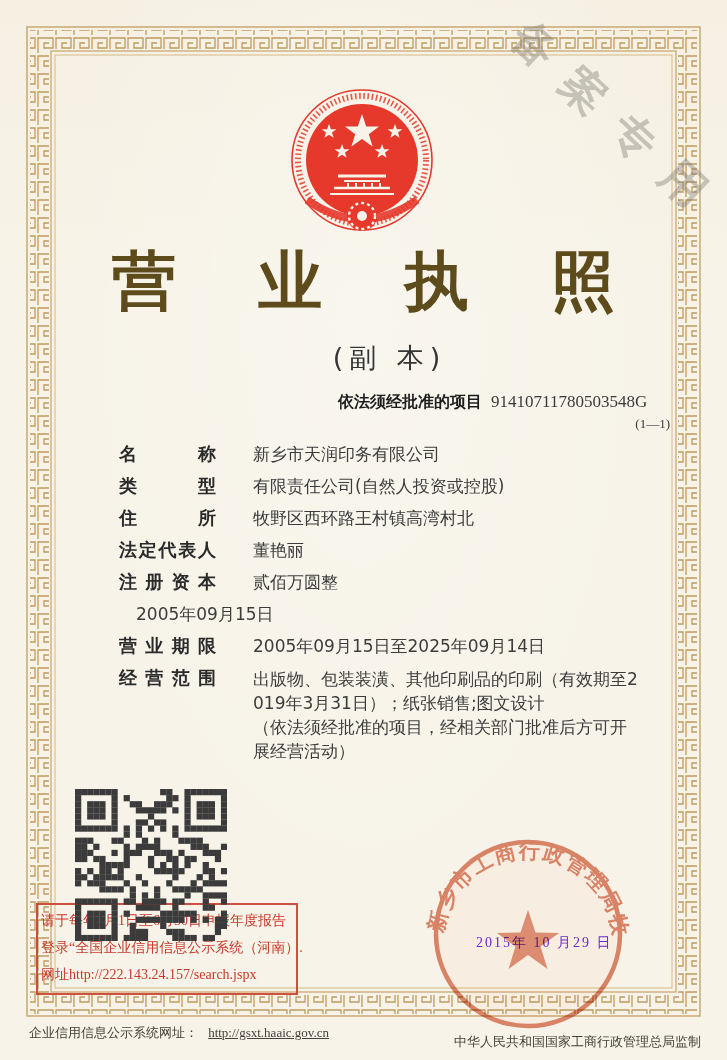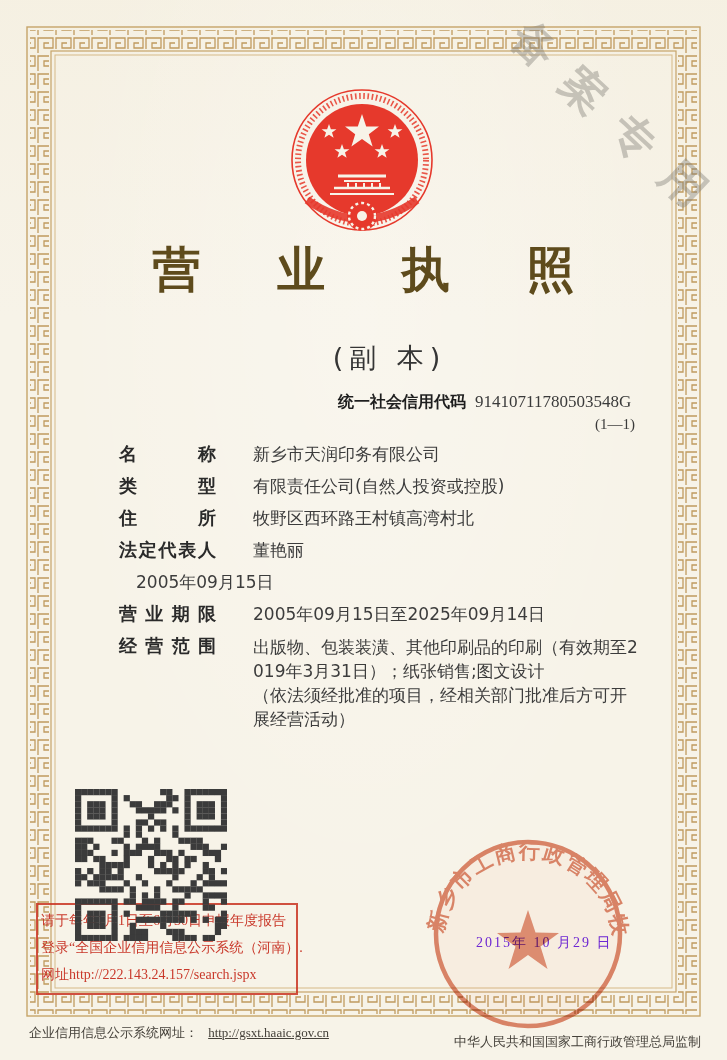--- a/index.html
+++ b/index.html
@@ -7,28 +7,28 @@
         font-family:"DejaVu Sans",sans-serif;color:#333;}
   .paper-tint{position:absolute;inset:0;background:
       radial-gradient(ellipse at 50% 30%, rgba(255,255,255,.25), rgba(0,0,0,0) 60%),
       linear-gradient(180deg, rgba(240,232,210,.25), rgba(0,0,0,0) 30%);pointer-events:none;}
   .frame-svg{position:absolute;left:0;top:0;z-index:1;}
   .watermark{position:absolute;left:538px;top:8px;z-index:2;transform:rotate(43deg);
       transform-origin:left top;font-size:44px;font-weight:bold;letter-spacing:24px;
       color:rgba(125,122,115,.40);white-space:nowrap;}
   .emblem{position:absolute;left:272px;top:88px;z-index:3;}
   .title{position:absolute;left:0;top:238px;width:727px;text-align:center;z-index:3;
-      font-size:48px;font-weight:900;color:#5e4b1c;letter-spacing:30px;text-indent:30px;}
+      font-size:64px;font-weight:900;color:#5e4b1c;letter-spacing:30px;text-indent:30px;}
   .subtitle{position:absolute;left:0;top:340px;width:727px;text-align:center;z-index:3;
       font-size:27px;color:#353535;letter-spacing:6px;margin-left:26px;}
   .code-row{position:absolute;left:338px;top:392px;z-index:3;font-size:16px;}
   .code-label{font-weight:bold;color:#1e1e1e;}
   .code-value{font-family:"Liberation Serif",serif;font-size:17px;color:#3a3a3a;margin-left:4px;}
-  .page-no{position:absolute;left:560px;top:416px;width:110px;text-align:center;z-index:3;
-      font-family:"Liberation Serif",serif;font-size:15px;color:#3a3a3a;}
+  .page-no{position:absolute;left:560px;top:416px;width:110px;text-align:right;z-index:3;
+      font-family:"Liberation Serif",serif;font-size:13px;color:#3a3a3a;}
   .fields{position:absolute;left:119px;top:438px;width:540px;z-index:3;}
   .f-row{display:flex;align-items:flex-start;line-height:32px;gap:20px;}
   .f-label{width:97px;font-size:18px;font-weight:bold;color:#2a2a2a;
       text-align:justify;text-align-last:justify;text-justify:inter-ideograph;flex:none;}
   .f-value{font-size:17px;color:#3c3c3c;margin-left:17px;}
   .f-value.multiline{white-space:pre-line;line-height:24px;padding-top:5px;}
   .qr{position:absolute;left:75px;top:789px;width:152px;height:152px;z-index:5;}
   .reg-label{position:absolute;left:352px;top:876px;z-index:3;font-size:19px;font-weight:bold;
       letter-spacing:13px;color:#222;}
   .reg-date{position:absolute;left:476px;top:934px;z-index:4;font-size:14px;color:#6d28d9;
@@ -88,41 +88,45 @@
     <path d="M35 112 Q90 150 145 112" fill="none" stroke="#e6392c" stroke-width="8" opacity="0.9"></path>
     <circle cx="90" cy="128" r="15" fill="#e6392c"></circle>
     <circle cx="90" cy="128" r="13" fill="none" stroke="#f7f3e8" stroke-width="2.4" stroke-dasharray="3 3"></circle>
     <circle cx="90" cy="128" r="5" fill="#f7f3e8"></circle>
   </svg>
 
   <div class="title">营 业 执 照</div>
   <div class="subtitle">(副 本)</div>
 
   <div class="code-row">
-    <span class="code-label">统一社会信用代码</span>
+    <span class="code-label">依法须经批准的项目</span>
     <span class="code-value">91410711780503548G</span>
   </div>
   <div class="page-no">(1—1)</div>
 
   <div class="fields">
     <div class="f-row">
       <span class="f-label">名称</span>
       <span class="f-value">新乡市天润印务有限公司</span>
     </div>
     <div class="f-row">
       <span class="f-label">类型</span>
       <span class="f-value">有限责任公司(自然人投资或控股)</span>
     </div>
     <div class="f-row">
       <span class="f-label">住所</span>
       <span class="f-value">牧野区西环路王村镇高湾村北</span>
     </div>
     <div class="f-row">
       <span class="f-label">法定代表人</span>
       <span class="f-value">董艳丽</span>
+    </div>
+    <div class="f-row">
+      <span class="f-label">注册资本</span>
+      <span class="f-value">贰佰万圆整</span>
     </div>
     <div class="f-row">
       <span class="f-value">2005年09月15日</span>
     </div>
     <div class="f-row">
       <span class="f-label">营业期限</span>
       <span class="f-value">2005年09月15日至2025年09月14日</span>
     </div>
     <div class="f-row">
       <span class="f-label">经营范围</span>

